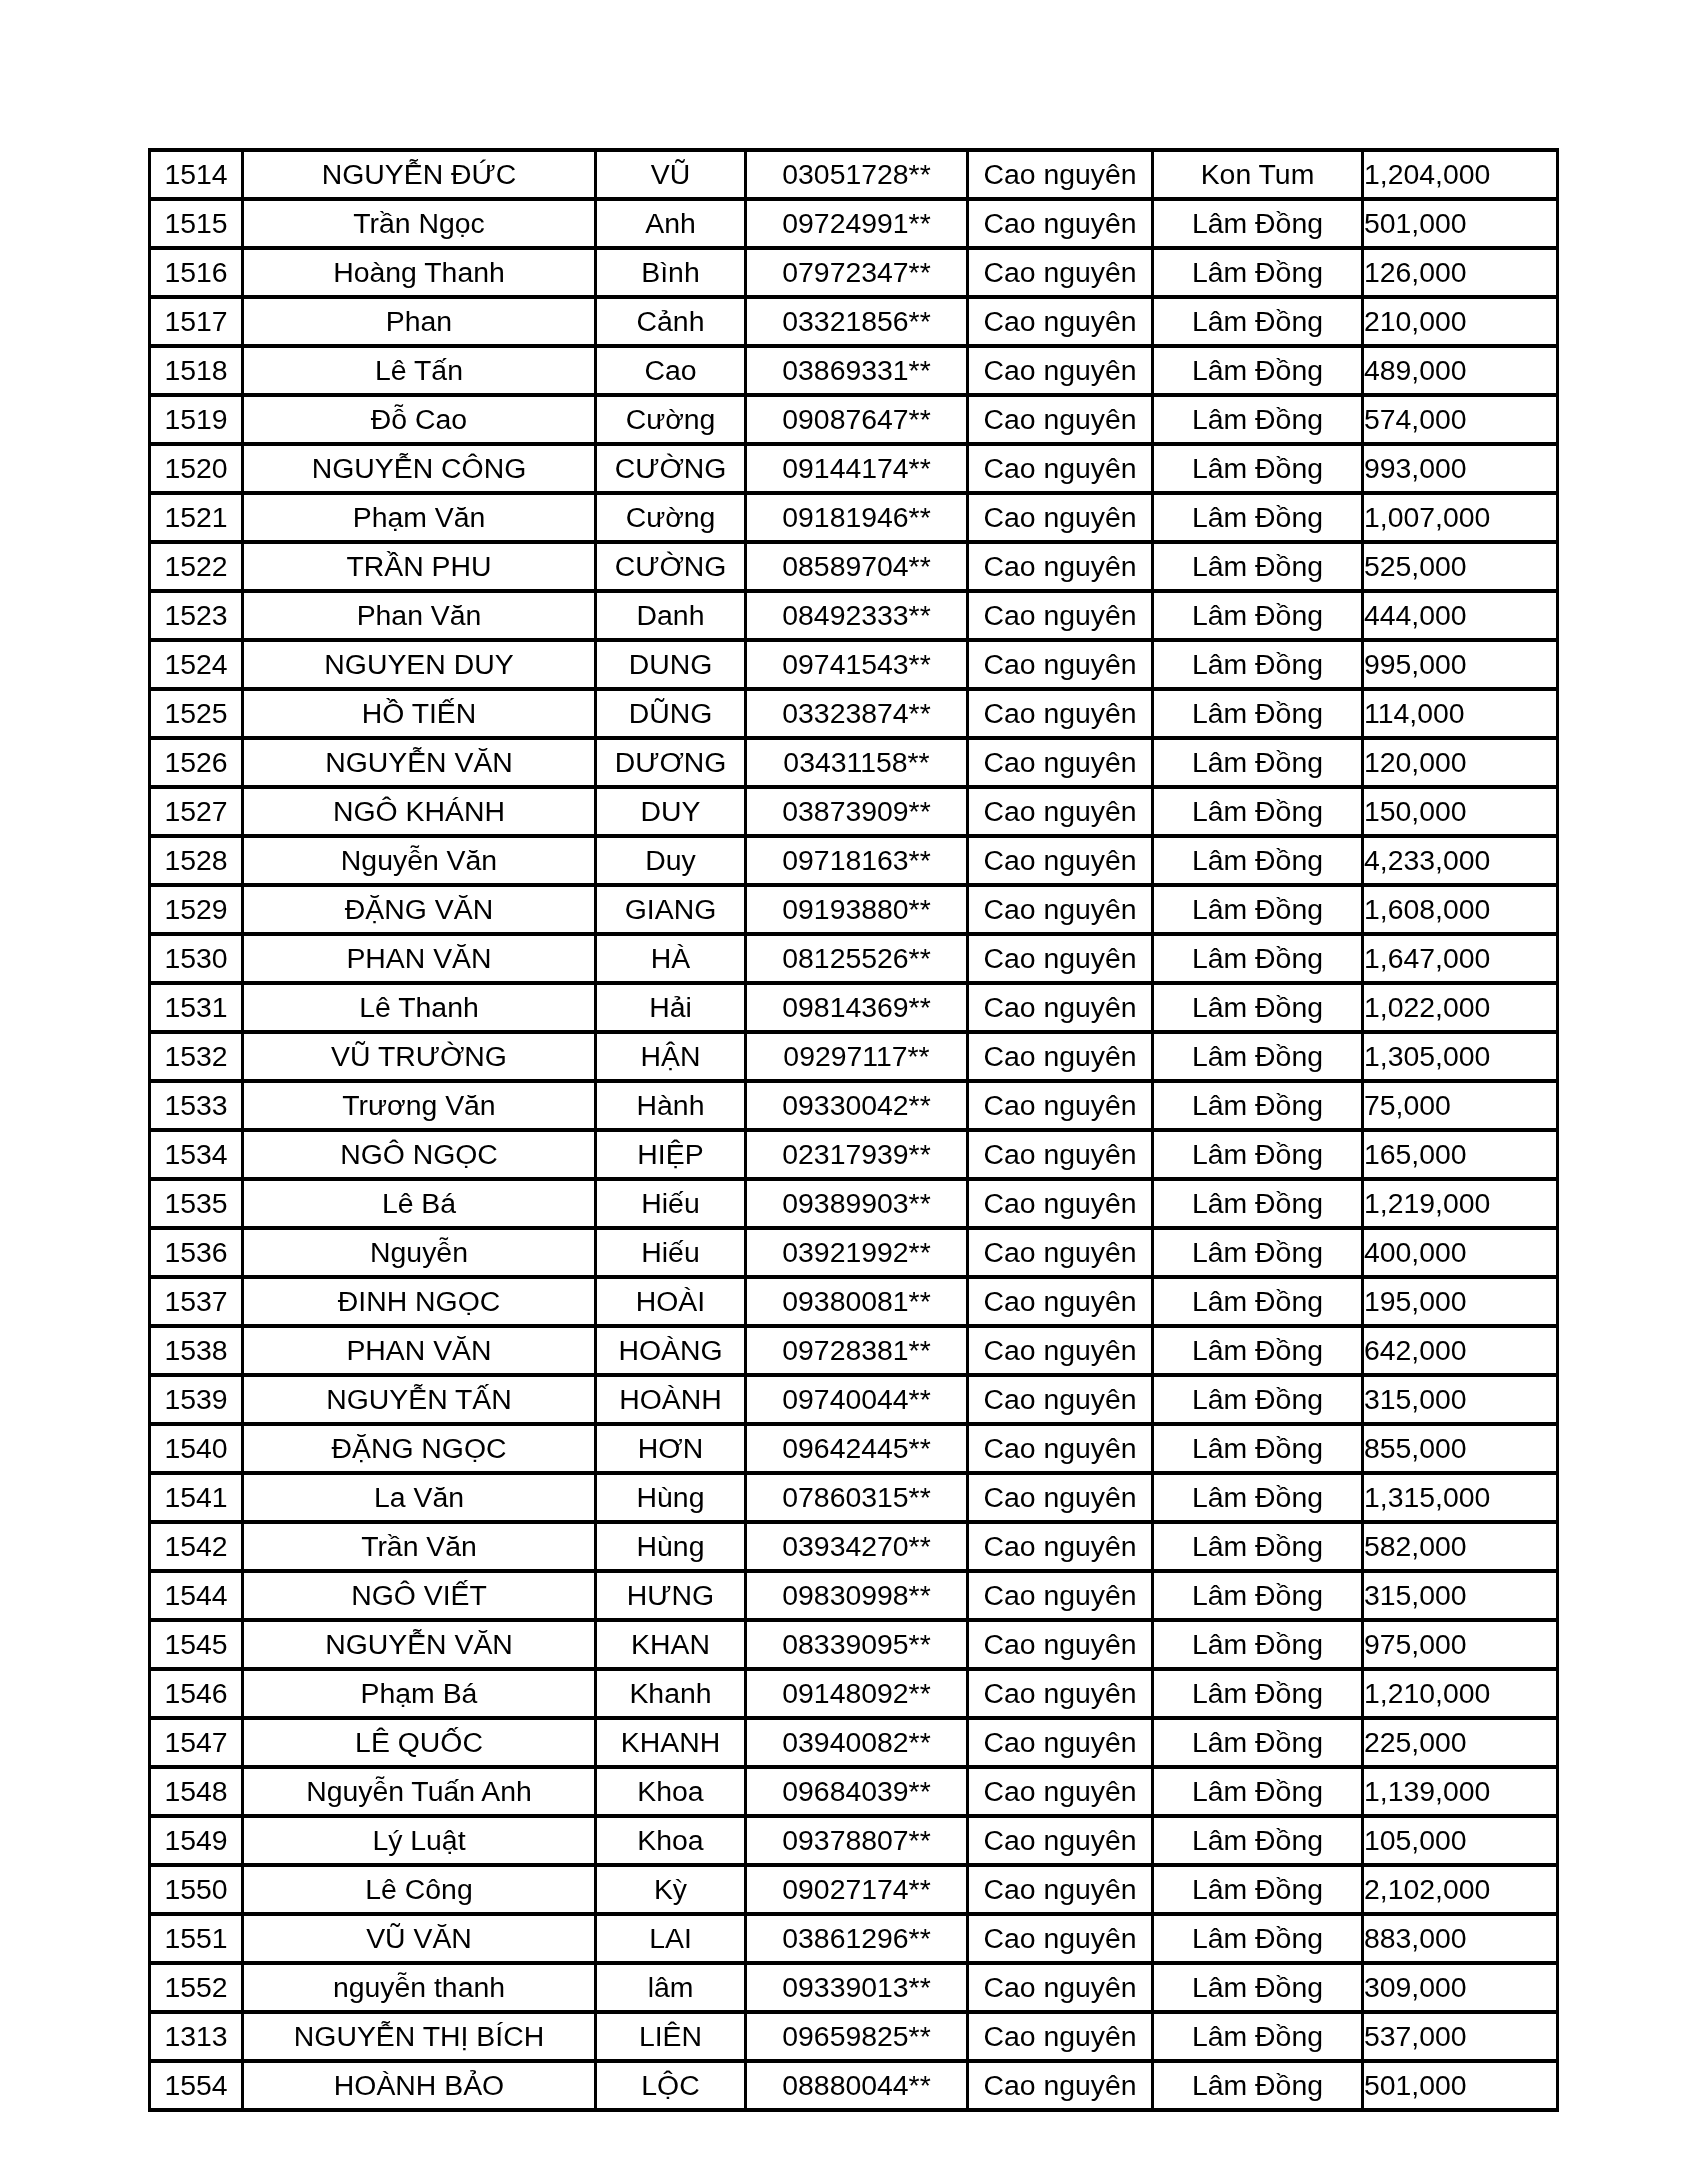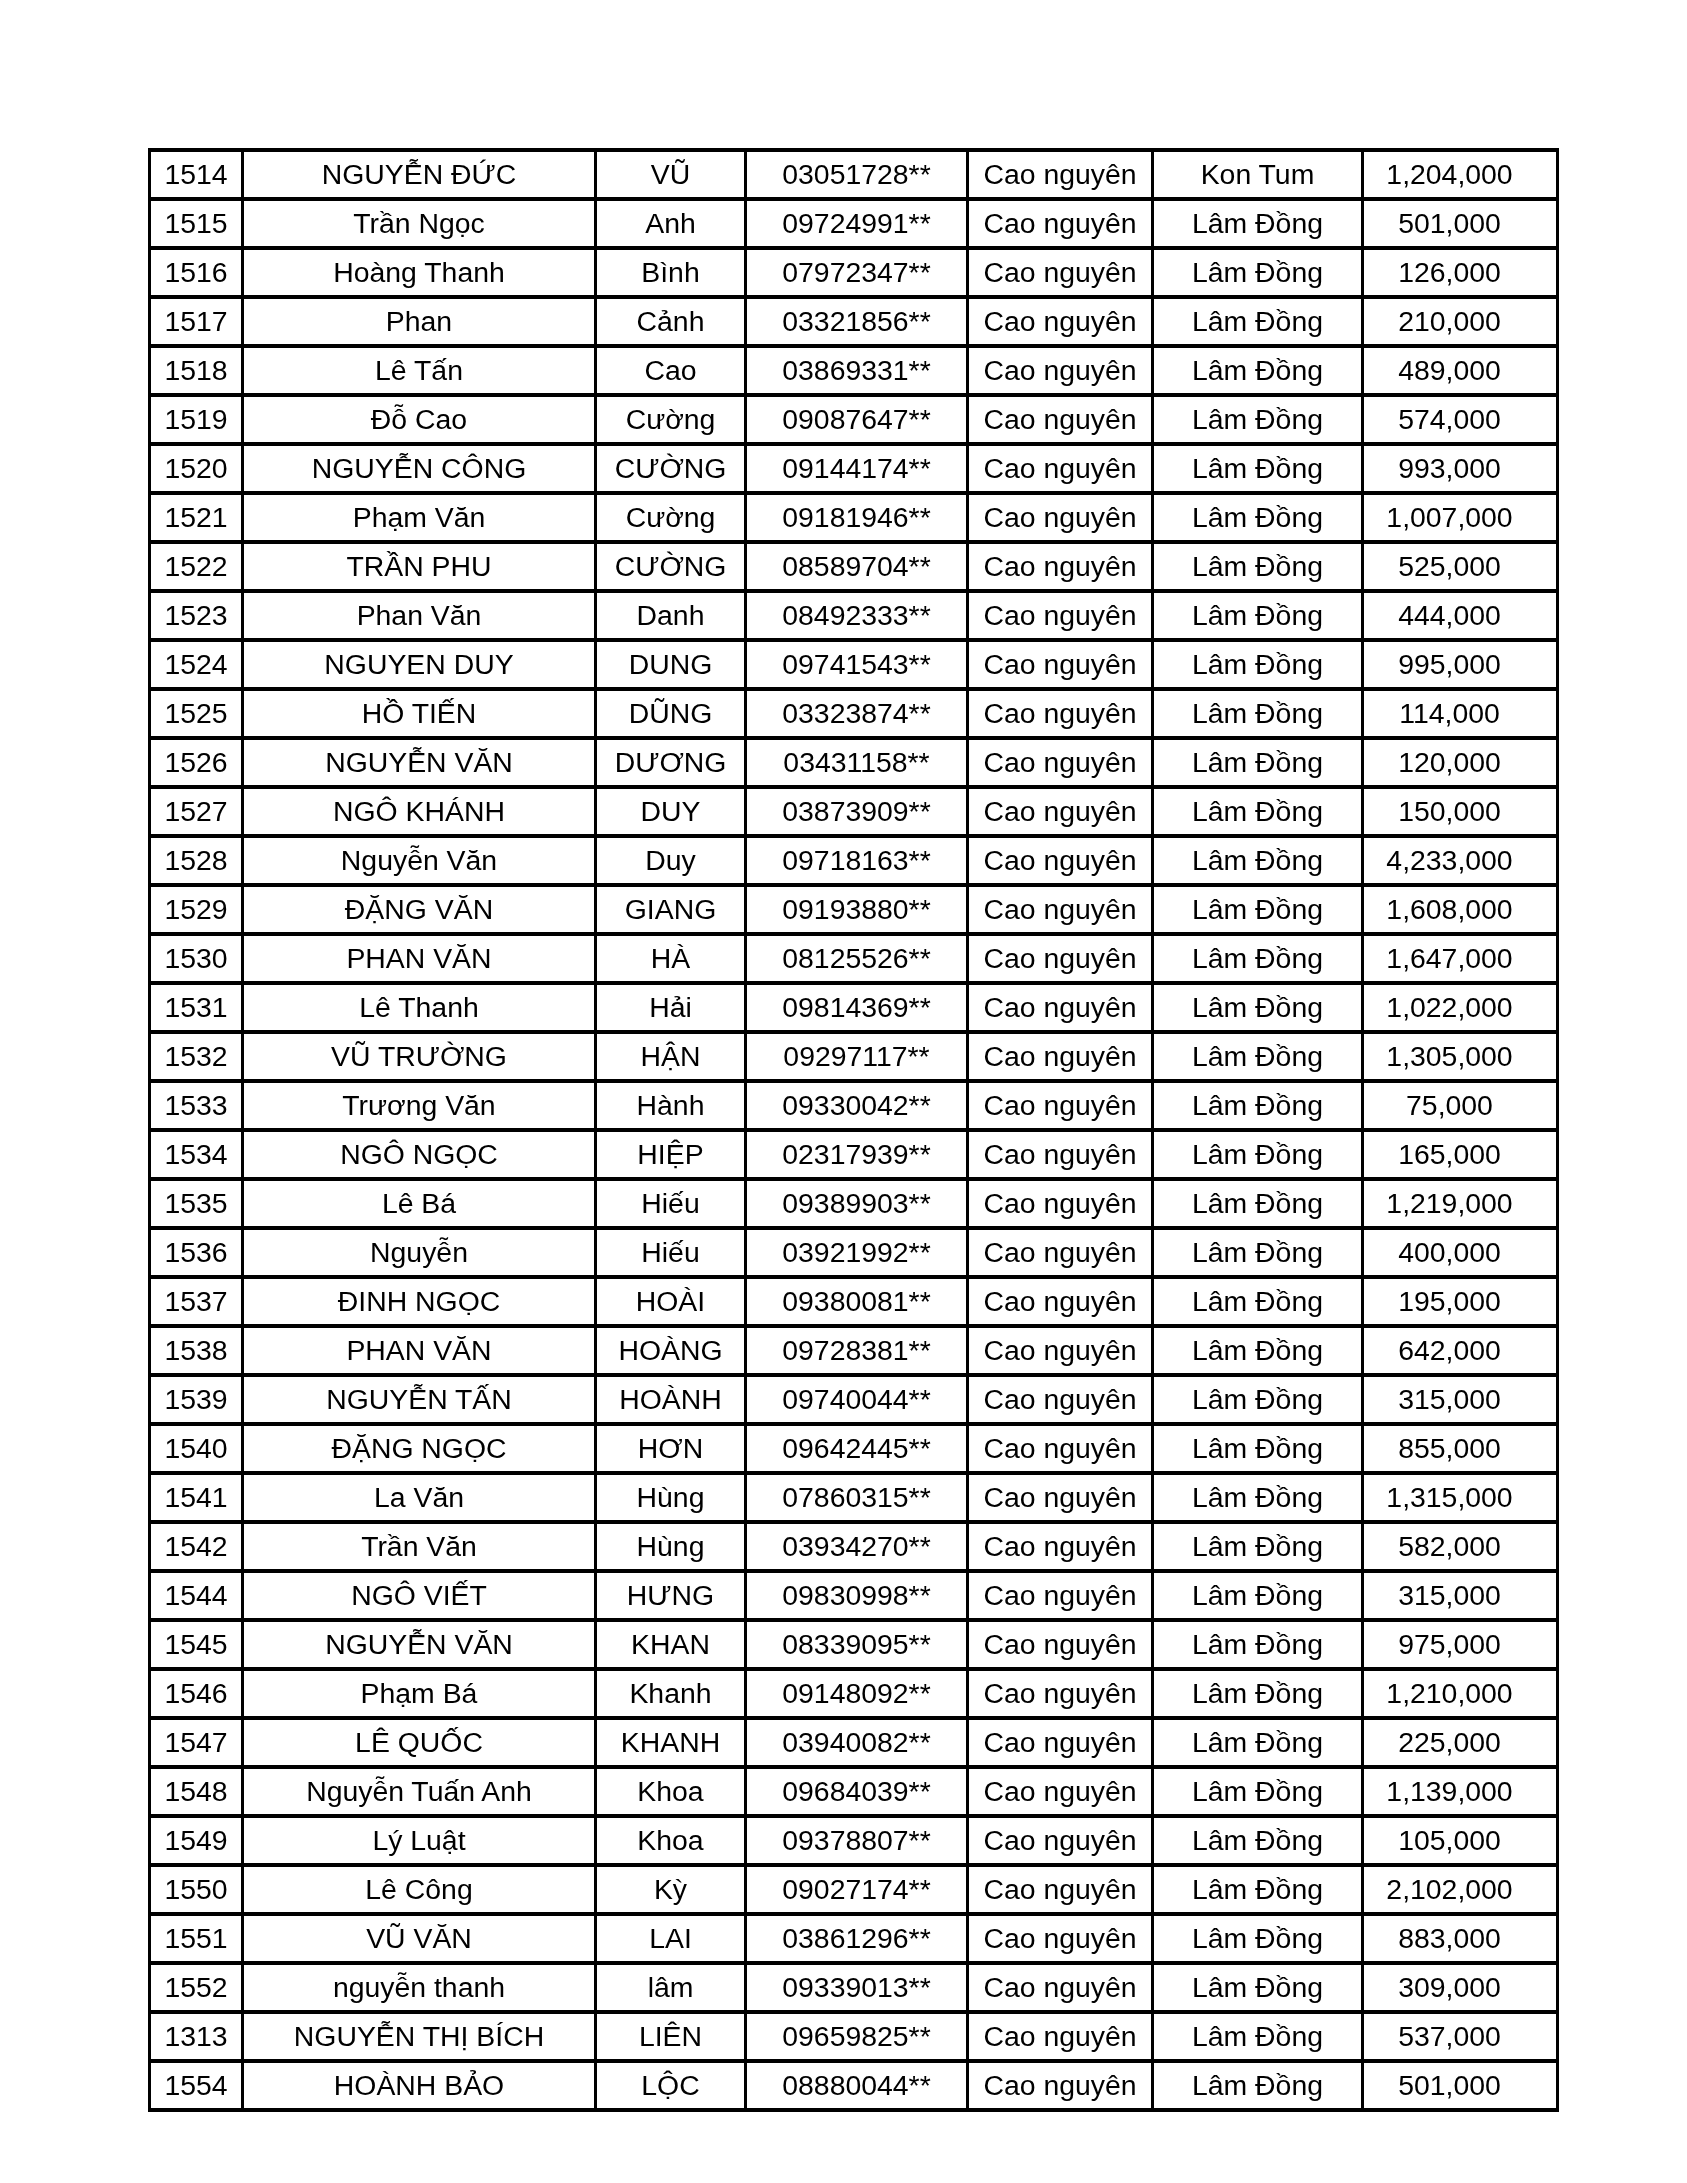--- a/index.html
+++ b/index.html
@@ -31,21 +31,21 @@
     height: 45px;
     font-size: 28.4px;
     line-height: 1;
     text-align: center;
     vertical-align: middle;
     padding: 0;
     white-space: nowrap;
     overflow: hidden;
   }
   table.roster td.amount {
-    text-align: center;
+    text-align: left;
     padding-right: 21px;
   }
   col.c-id       { width: 93px; }
   col.c-name1    { width: 353px; }
   col.c-name2    { width: 150px; }
   col.c-phone    { width: 222px; }
   col.c-region   { width: 185px; }
   col.c-province { width: 210px; }
   col.c-amount   { width: 195px; }
 </style>

